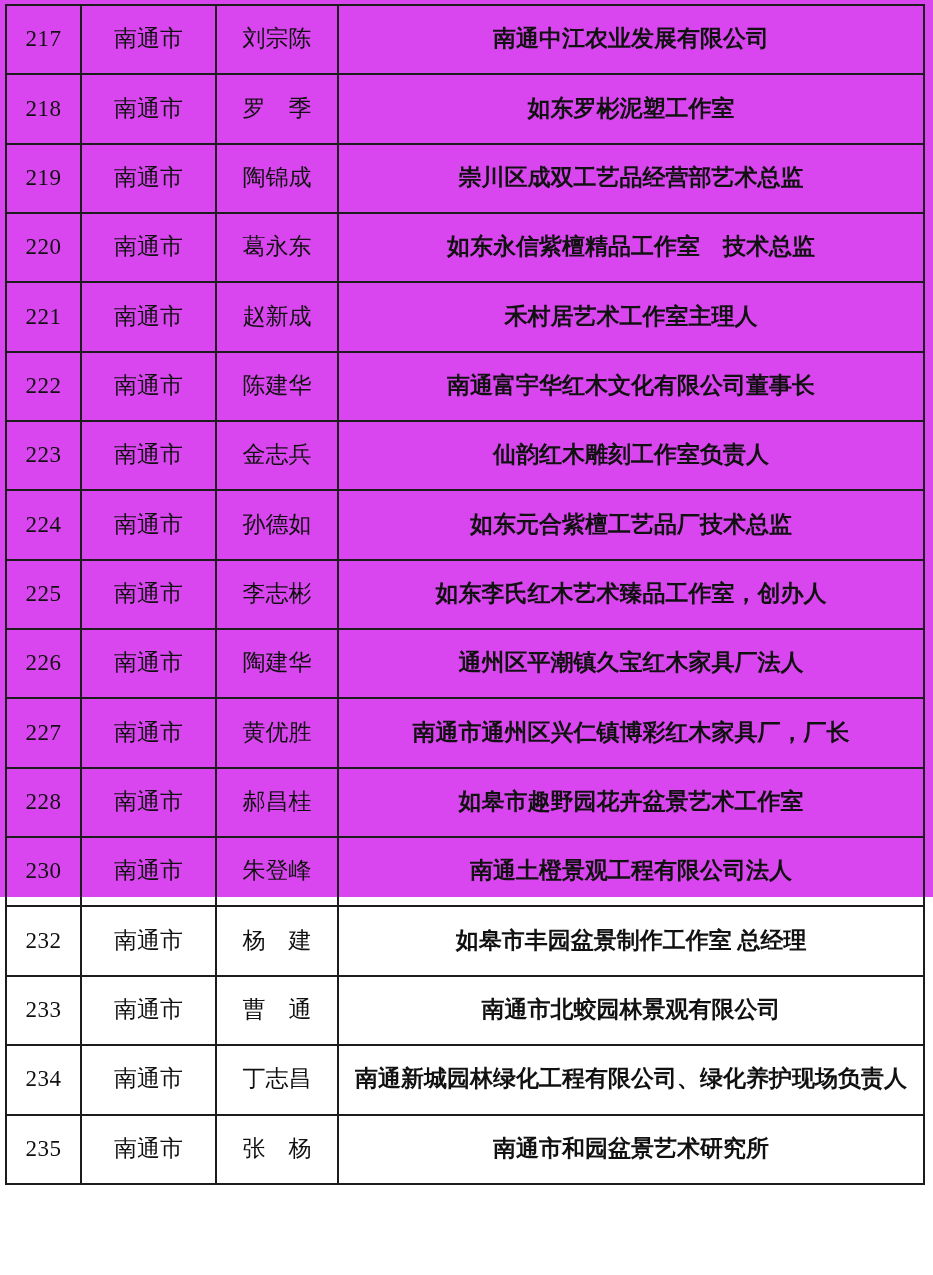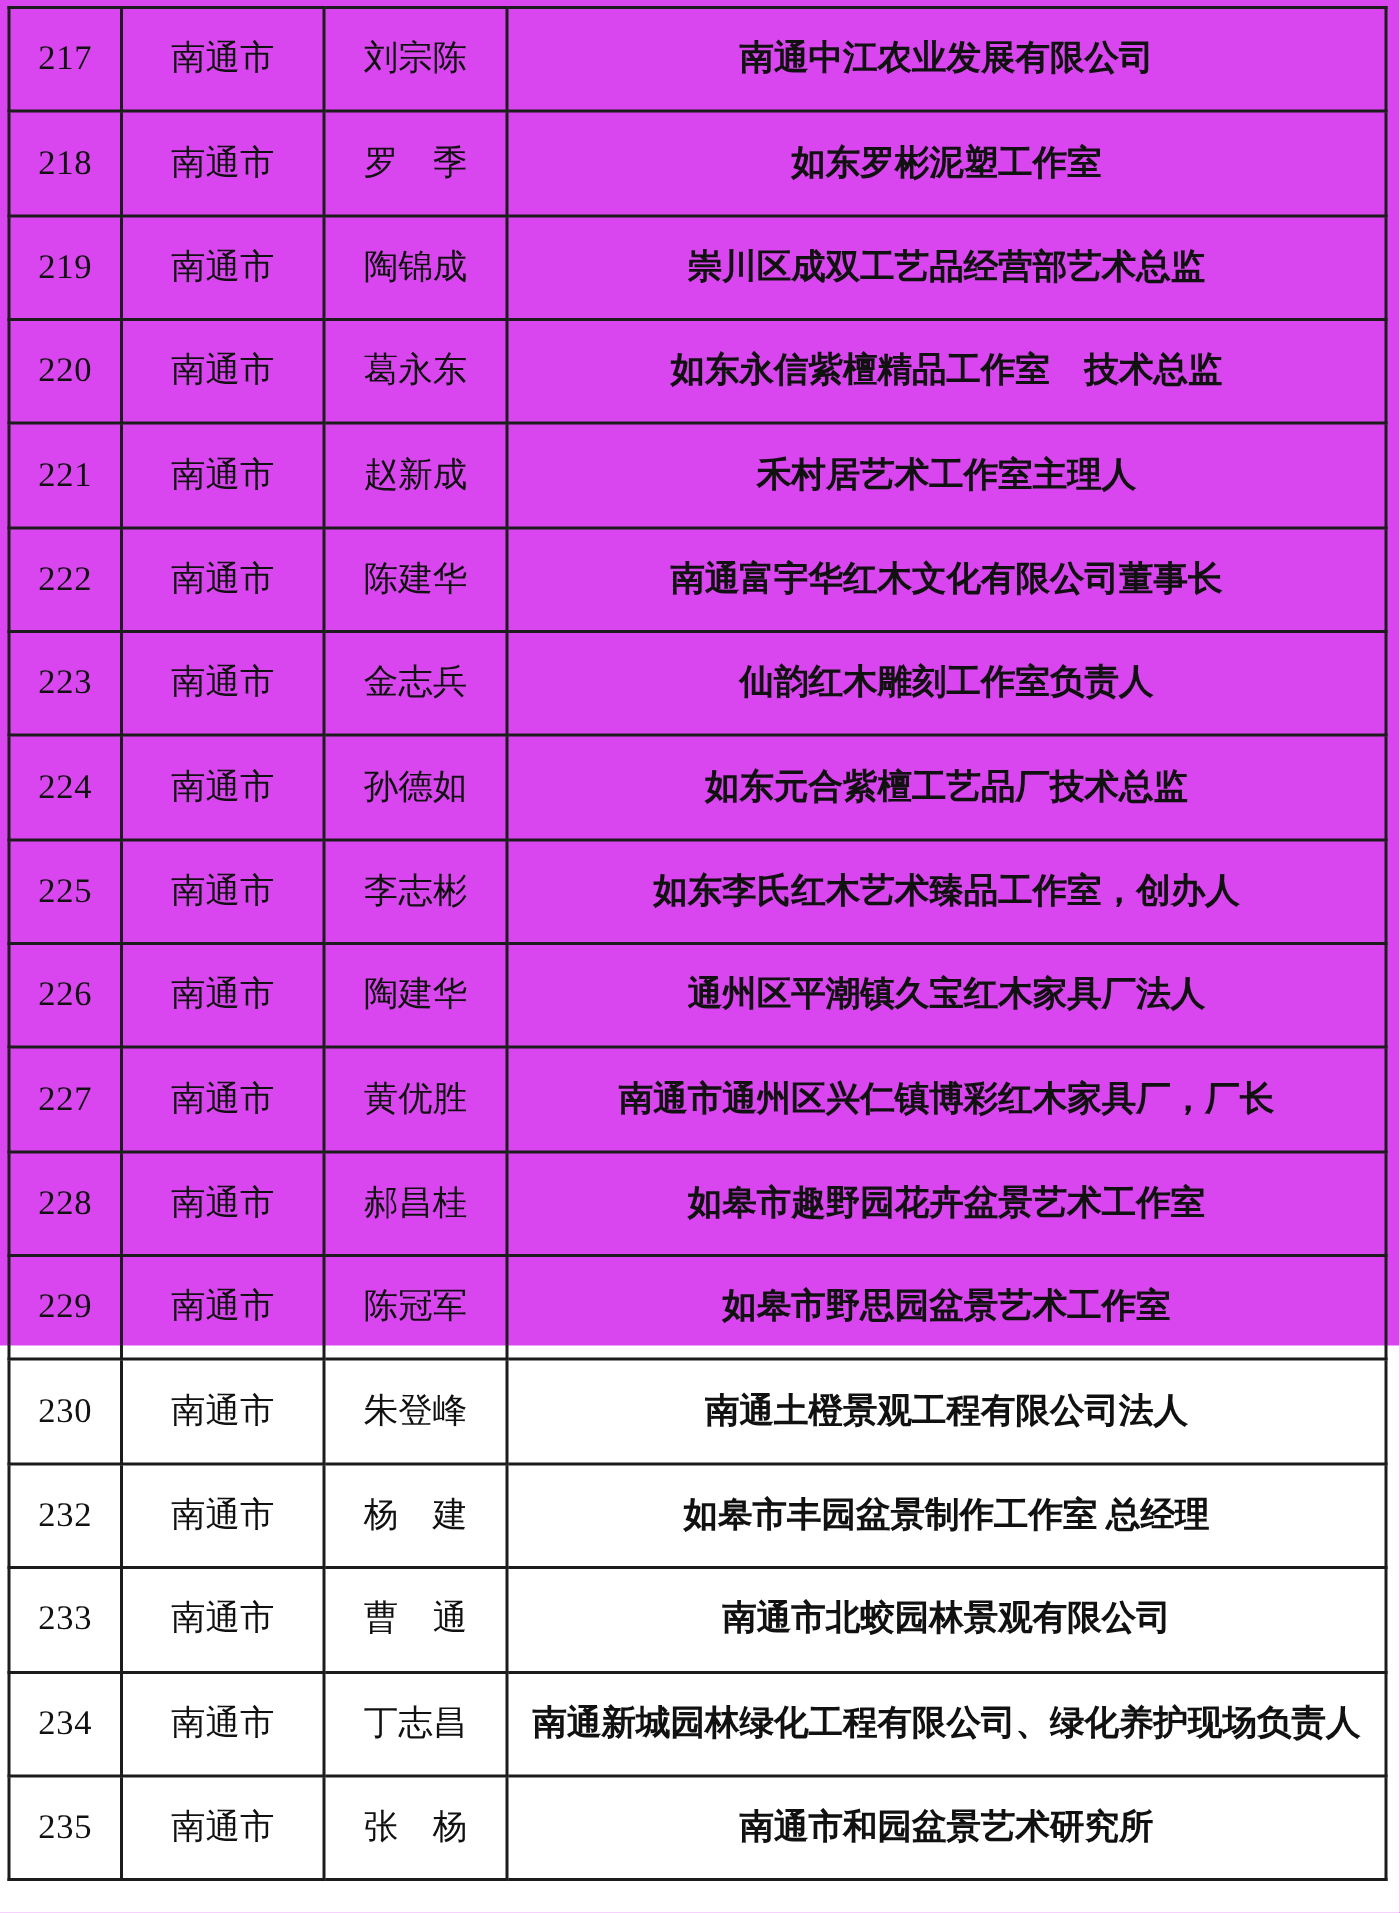--- a/index.html
+++ b/index.html
@@ -126,26 +126,20 @@
           <td class="cell col-name">黄优胜</td>
           <td class="cell col-org">南通市通州区兴仁镇博彩红木家具厂，厂长</td>
         </tr>
         <tr>
           <td class="cell col-number">228</td>
           <td class="cell col-city">南通市</td>
           <td class="cell col-name">郝昌桂</td>
           <td class="cell col-org">如皋市趣野园花卉盆景艺术工作室</td>
         </tr>
         <tr>
-          <td class="cell col-number">229</td>
-          <td class="cell col-city">南通市</td>
-          <td class="cell col-name">陈冠军</td>
-          <td class="cell col-org">如皋市野思园盆景艺术工作室</td>
-        </tr>
-        <tr>
           <td class="cell col-number">230</td>
           <td class="cell col-city">南通市</td>
           <td class="cell col-name">朱登峰</td>
           <td class="cell col-org">南通土橙景观工程有限公司法人</td>
         </tr>
         <tr>
           <td class="cell col-number">232</td>
           <td class="cell col-city">南通市</td>
           <td class="cell col-name">杨　建</td>
           <td class="cell col-org">如皋市丰园盆景制作工作室 总经理</td>

